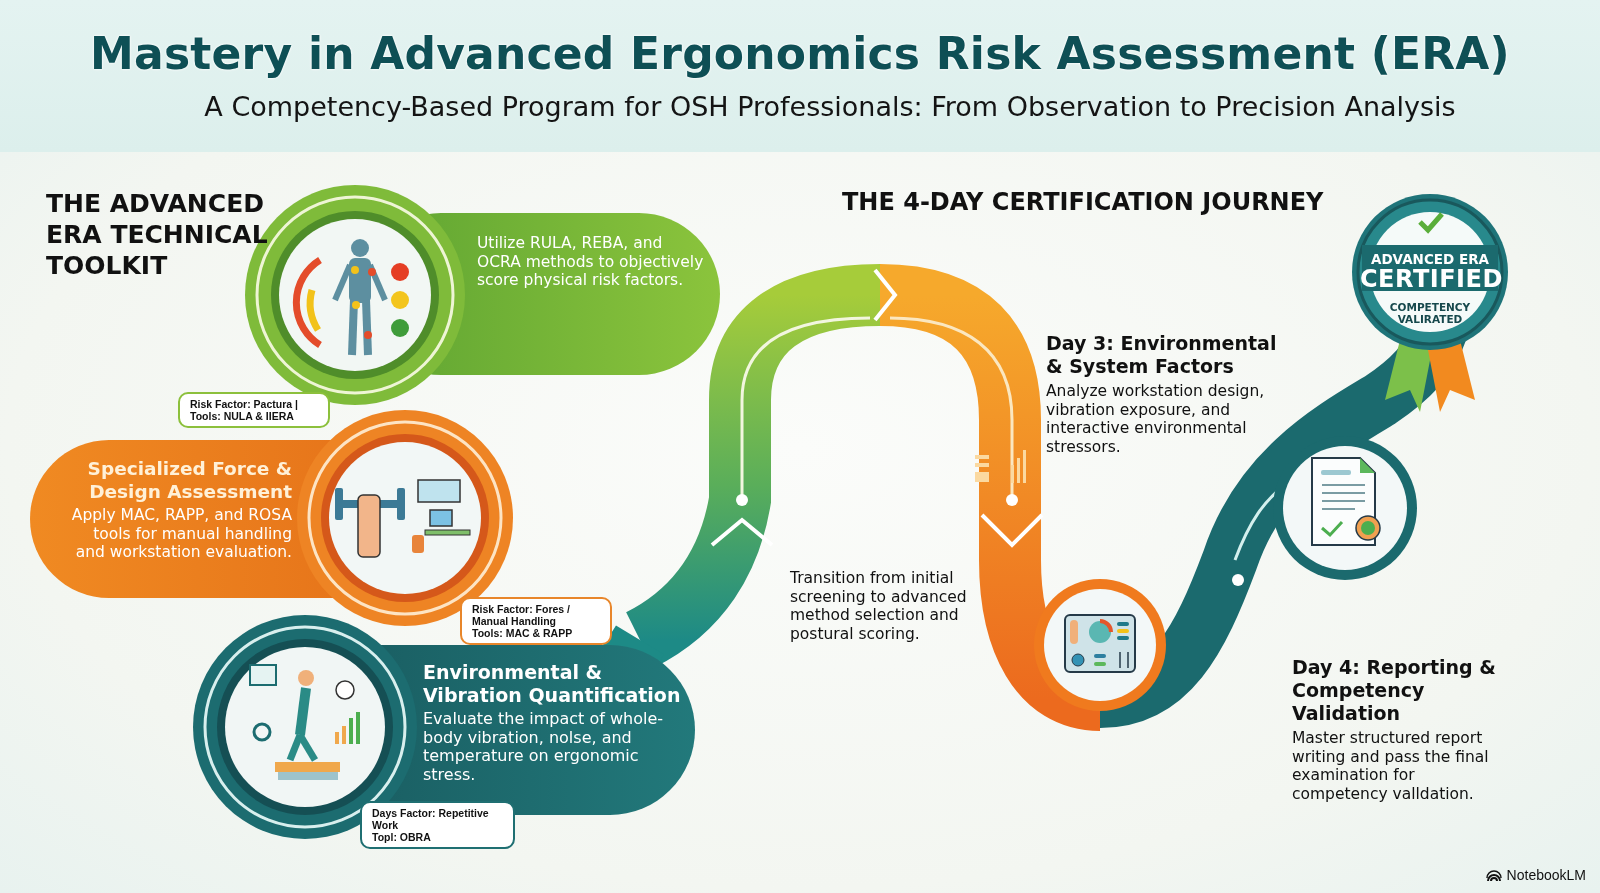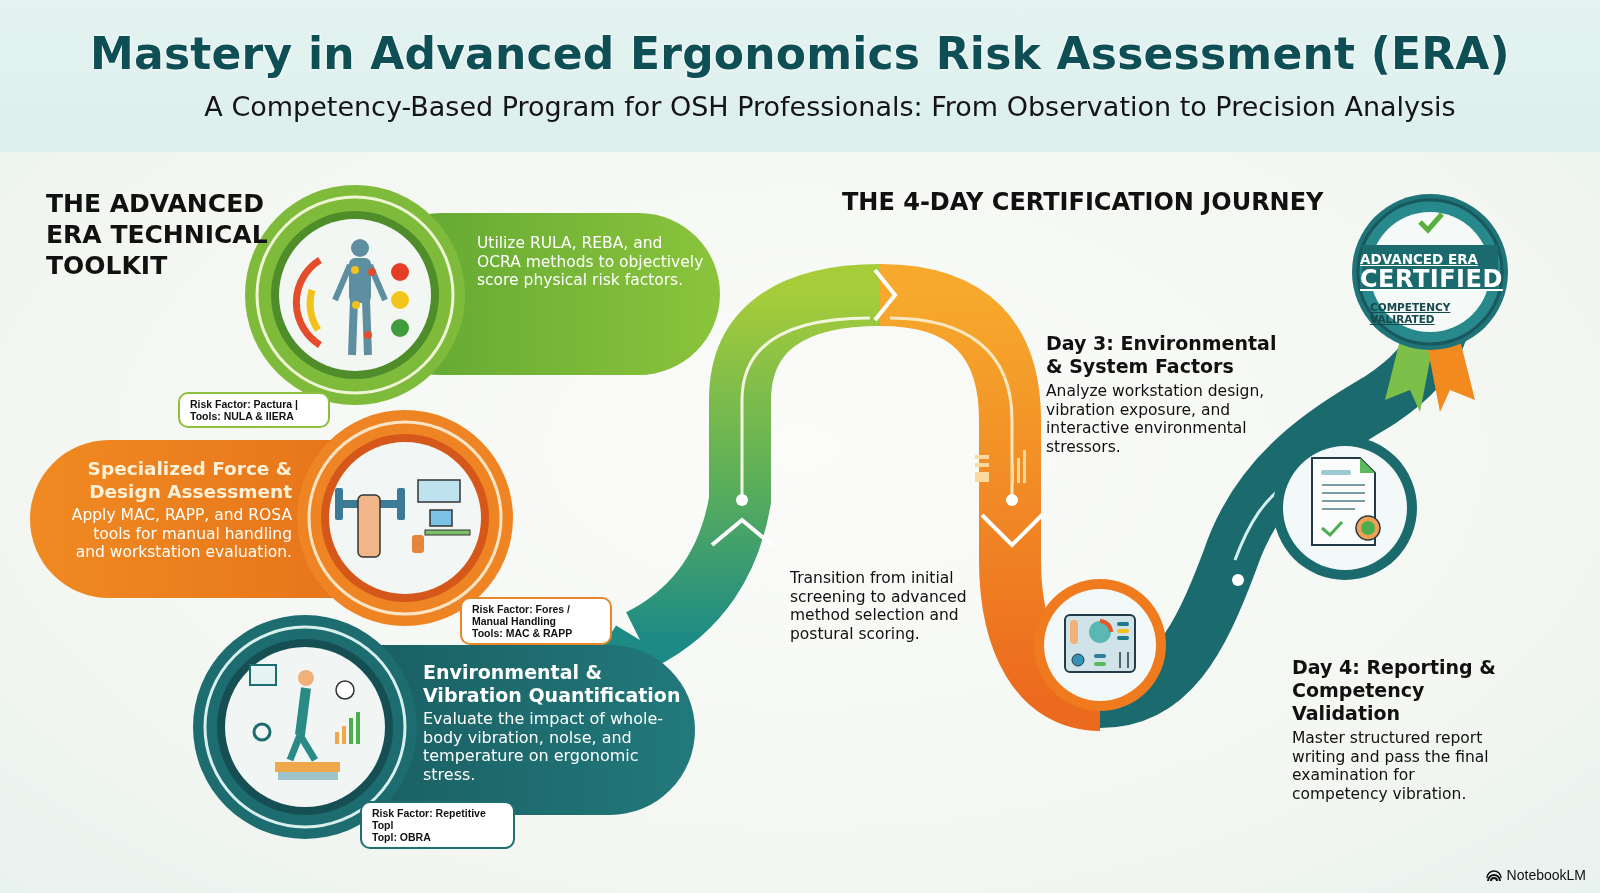--- a/index.html
+++ b/index.html
@@ -60,21 +60,21 @@
   .tag2 { left: 460px; top: 597px; width: 152px; border: 2px solid #e8862a; }
   .tag3 { left: 360px; top: 801px; width: 155px; border: 2px solid #1f6f72; }
 
   .day-block { position: absolute; color: #111; }
   .day-title { font-weight: bold; font-size: 19px; line-height: 23px; }
   .day-desc { font-size: 15.5px; line-height: 18.5px; margin-top: 4px; }
   .d12 { left: 790px; top: 565px; width: 210px; }
   .d3 { left: 1046px; top: 332px; width: 240px; }
   .d4 { left: 1292px; top: 656px; width: 215px; }
 
-  .badge-text { position: absolute; font-weight: bold; color: #fff; text-decoration: underline; }
+  .badge-text { position: absolute; text-align: center; font-weight: bold; color: #fff; }
   .b-line1 { left: 1360px; top: 251px; width: 140px; font-size: 13.5px; }
   .b-line2 { left: 1360px; top: 265px; width: 140px; font-size: 24px; letter-spacing: 0.5px; }
   .b-line3 { left: 1370px; top: 301px; width: 120px; font-size: 10.5px; line-height: 12px; color: #16484c; }
 
   .footer-brand {
     position: absolute; right: 14px; bottom: 10px; font-size: 14px; color: #111;
     display: flex; align-items: center; gap: 5px; font-family: "Liberation Sans", sans-serif;
   }
 </style>
 </head>
@@ -263,34 +263,34 @@
 
 <div class="tag tag1">
   <div>Risk Factor: Pactura |</div>
   <div>Tools: NULA &amp; IIERA</div>
 </div>
 <div class="tag tag2">
   <div>Risk Factor: Fores / Manual Handling</div>
   <div>Tools: MAC &amp; RAPP</div>
 </div>
 <div class="tag tag3">
-  <div>Risk Factor: Repetitive Topl</div>
+  <div>Days Factor: Repetitive Work</div>
   <div>Topl: OBRA</div>
 </div>
 
 <div class="day-block d12">
   <div class="day-desc">Transition from initial screening to advanced method selection and postural scoring.</div>
 </div>
 <div class="day-block d3">
   <div class="day-title">Day 3: Environmental &amp; System Factors</div>
   <div class="day-desc">Analyze workstation design, vibration exposure, and interactive environmental stressors.</div>
 </div>
 <div class="day-block d4">
   <div class="day-title">Day 4: Reporting &amp; Competency Validation</div>
-  <div class="day-desc">Master structured report writing and pass the final examination for competency vibration.</div>
+  <div class="day-desc">Master structured report writing and pass the final examination for competency valldation.</div>
 </div>
 
 <div class="badge-text b-line1">ADVANCED ERA</div>
 <div class="badge-text b-line2">CERTIFIED</div>
 <div class="badge-text b-line3">COMPETENCY VALIRATED</div>
 
 <div class="footer-brand">
   <svg width="16" height="14" viewBox="0 0 16 14">
     <path d="M2,13 A6,6 0 0,1 14,13" fill="none" stroke="#111" stroke-width="2"></path>
     <path d="M5,13 A3,3 0 0,1 11,13" fill="none" stroke="#111" stroke-width="2"></path>

